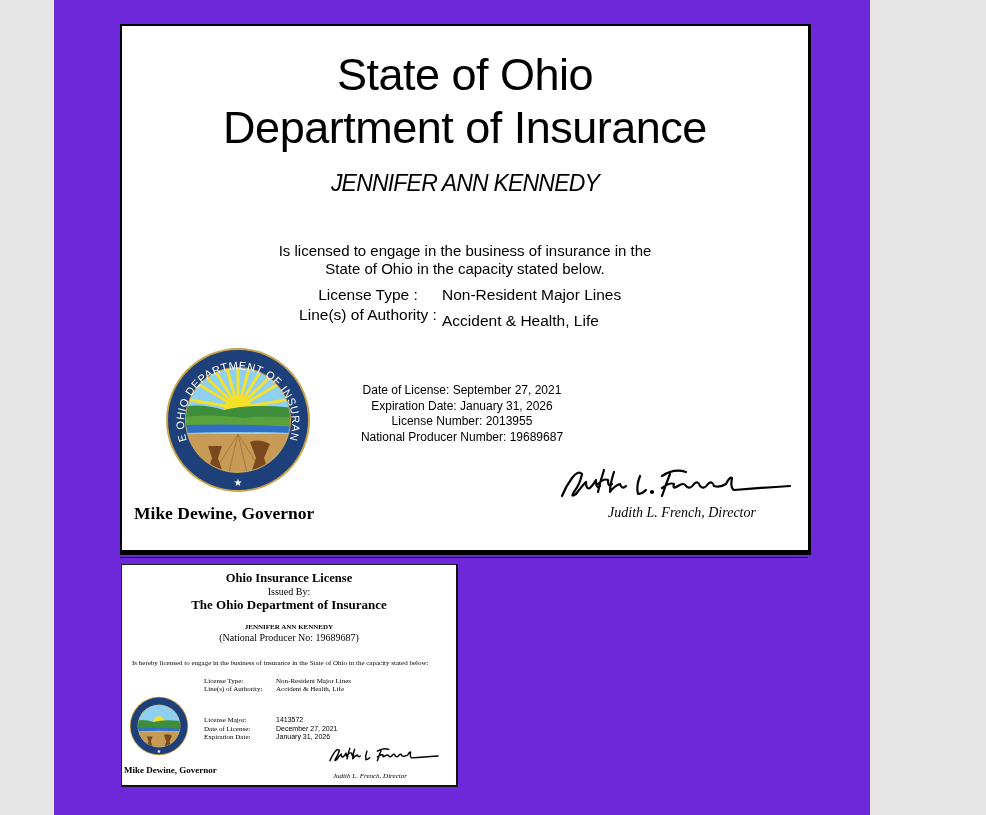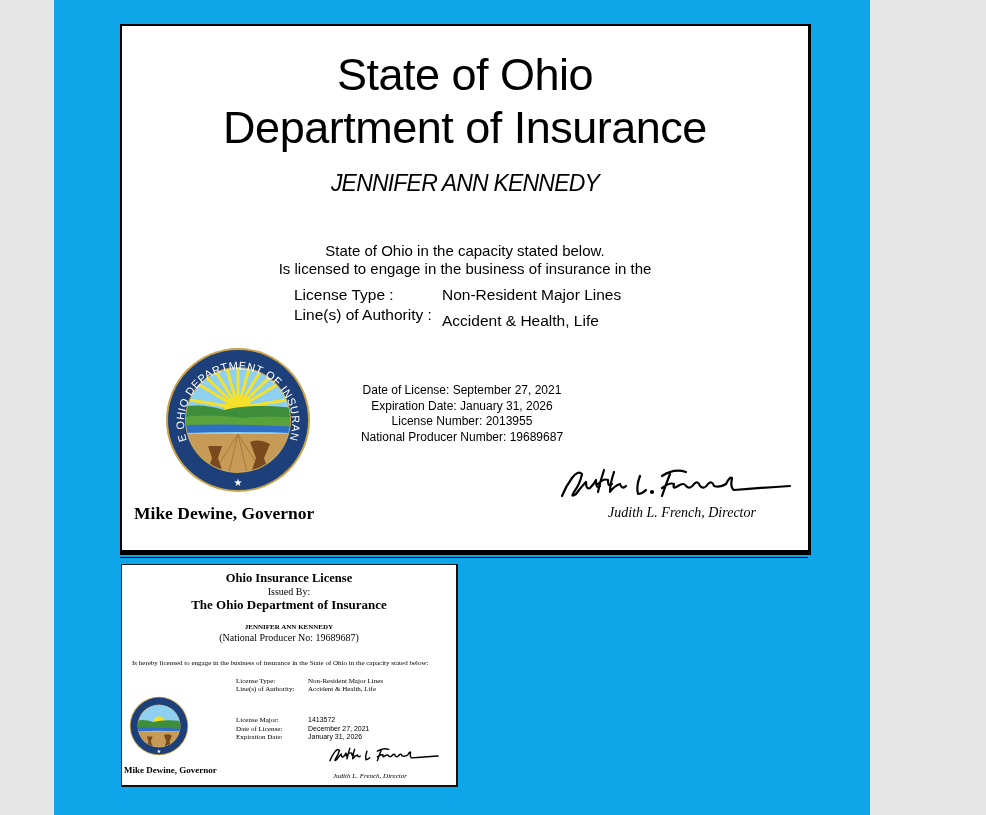--- a/index.html
+++ b/index.html
@@ -5,21 +5,21 @@
     html, body { margin: 0; padding: 0; }
     body {
       width: 986px; height: 815px; overflow: hidden;
       background: #e6e6e6;
       position: relative;
       font-family: "Liberation Sans", sans-serif;
       color: #000;
     }
     .page {
       position: absolute; left: 54px; top: 0; width: 816px; height: 815px;
-      background: #0ea5e9;
+      background: #6d28d9;
     }
     
     .cert {
       position: absolute; left: 66px; top: 24px;
       width: 686px; height: 524px;
       border-top: 2px solid #000; border-left: 2px solid #000;
       border-right: 3px solid #000; border-bottom: 5px solid #000;
       background: #fff;
     }
     .cert-title {
@@ -29,21 +29,21 @@
     }
     .cert-name {
       position: absolute; left: 0; right: 0; top: 144px;
       text-align: center; font-size: 23px; font-style: italic; letter-spacing: -0.8px;
     }
     .cert-statement {
       position: absolute; left: 0; right: 0; top: 216px;
       text-align: center; font-size: 15px; line-height: 18px;
     }
     .cert-fields { position: absolute; left: 172px; top: 260px; font-size: 15.5px; }
-    .cert-fields .row { display: flex; height: 20px; }
+    .cert-fields .row { display: flex; height: 20px; text-align: center; }
     .cert-fields .lbl { width: 148px; }
     .cert-fields .row2 .val { margin-top: 6px; }
     .seal-large { position: absolute; left: 42px; top: 320px; width: 148px; height: 148px; }
     .cert-dates {
       position: absolute; left: 210px; top: 357px; width: 260px;
       text-align: center; font-size: 12px; line-height: 15.5px;
     }
     .sig-large { position: absolute; left: 436px; top: 440px; width: 236px; height: 36px; }
     .director-large {
       position: absolute; left: 460px; top: 479px; width: 200px;
@@ -63,21 +63,21 @@
       border: 1px solid #222; border-right: 2px solid #111; border-bottom: 2px solid #111;
       font-family: "Liberation Serif", serif; background: #fff; text-decoration: underline;
     }
     .card-title { position: absolute; left: 0; right: 0; top: 6px; text-align: center; font-weight: bold; font-size: 12.5px; }
     .card-issued { position: absolute; left: 0; right: 0; top: 21px; text-align: center; font-size: 10px; }
     .card-dept { position: absolute; left: 0; right: 0; top: 32px; text-align: center; font-weight: bold; font-size: 13px; }
     .card-name { position: absolute; left: 0; right: 0; top: 58px; text-align: center; font-weight: bold; font-size: 7px; }
     .card-npn { position: absolute; left: 0; right: 0; top: 67px; text-align: center; font-size: 10px; }
     .card-statement { position: absolute; left: 10px; right: 8px; top: 94px; font-size: 7px; line-height: 8px; }
     .card-fields { position: absolute; left: 82px; top: 112px; font-size: 7px; line-height: 8px; }
-    .card-fields .row, .card-info .row { display: flex; margin-left: 32px; }
+    .card-fields .row, .card-info .row { display: flex; }
     .card-fields .lbl { width: 72px; }
     .card-info { position: absolute; left: 82px; top: 151px; font-size: 7px; line-height: 8.5px; }
     .card-info .lbl { width: 72px; }
     .card-info .val { font-family: "Liberation Sans", sans-serif; }
     .seal-small { position: absolute; left: 7px; top: 131px; width: 60px; height: 60px; }
     .sig-small { position: absolute; left: 206px; top: 178px; width: 112px; height: 24px; }
     .card-director { position: absolute; left: 188px; top: 207px; width: 120px; text-align: center; font-style: italic; font-size: 7px; }
     .card-governor { position: absolute; left: 2px; top: 200px; font-weight: bold; font-size: 9px; }
   </style>
 </head>
@@ -85,22 +85,22 @@
 
 <div class="page">
 
   <div class="cert">
     <div class="cert-title">
       <div>State of Ohio</div>
       <div>Department of Insurance</div>
     </div>
     <div class="cert-name">JENNIFER ANN KENNEDY</div>
     <div class="cert-statement">
+      <div>Is licensed to engage in the business of insurance in the</div>
       <div>State of Ohio in the capacity stated below.</div>
-      <div>Is licensed to engage in the business of insurance in the</div>
     </div>
     <div class="cert-fields">
       <div class="row">
         <span class="lbl">License Type :</span>
         <span class="val">Non-Resident Major Lines</span>
       </div>
       <div class="row row2">
         <span class="lbl">Line(s) of Authority :</span>
         <span class="val">Accident &amp; Health, Life</span>
       </div>

